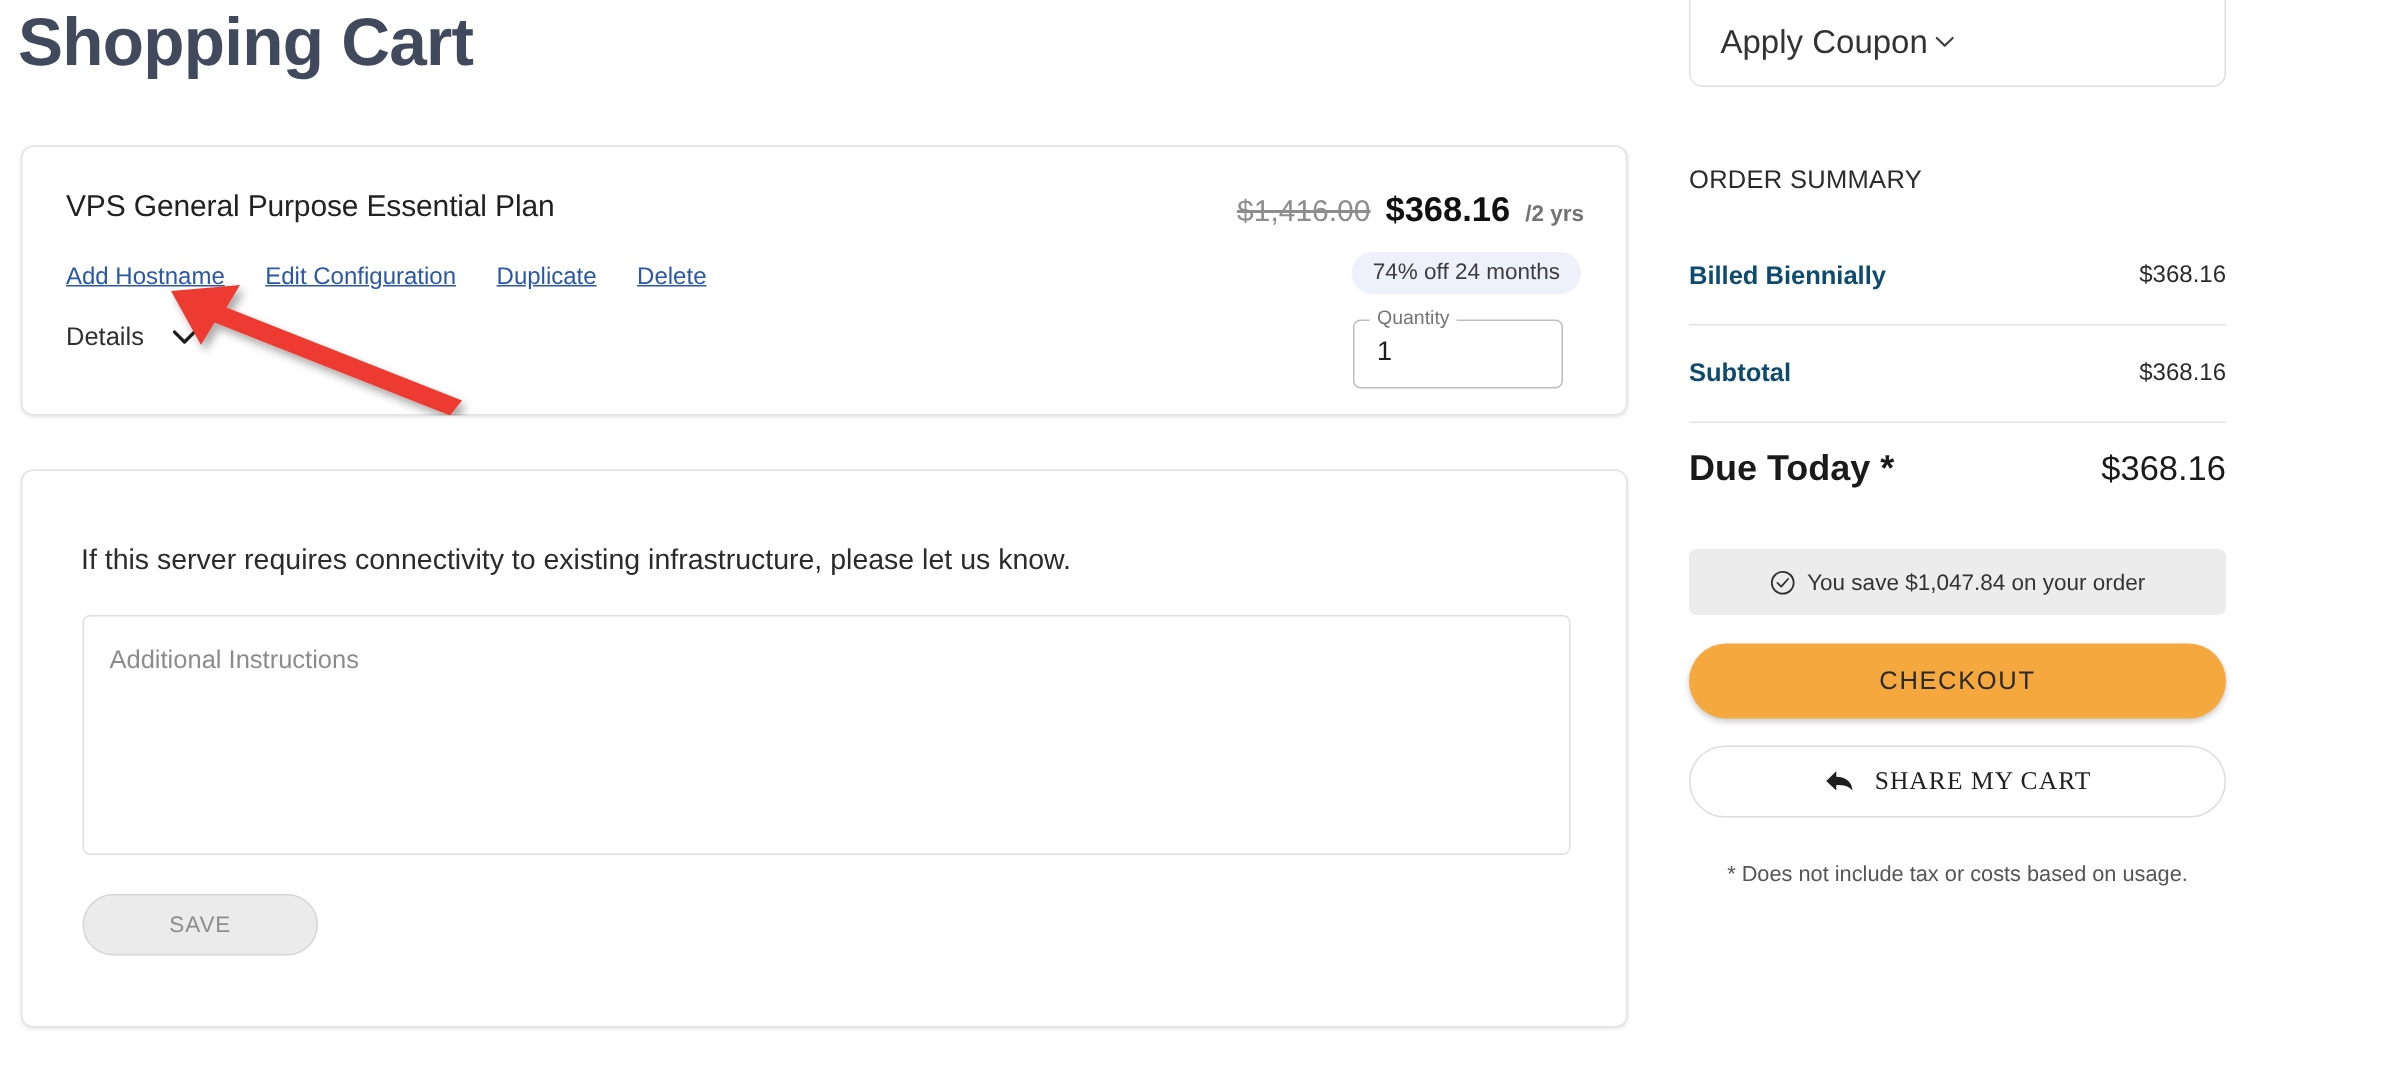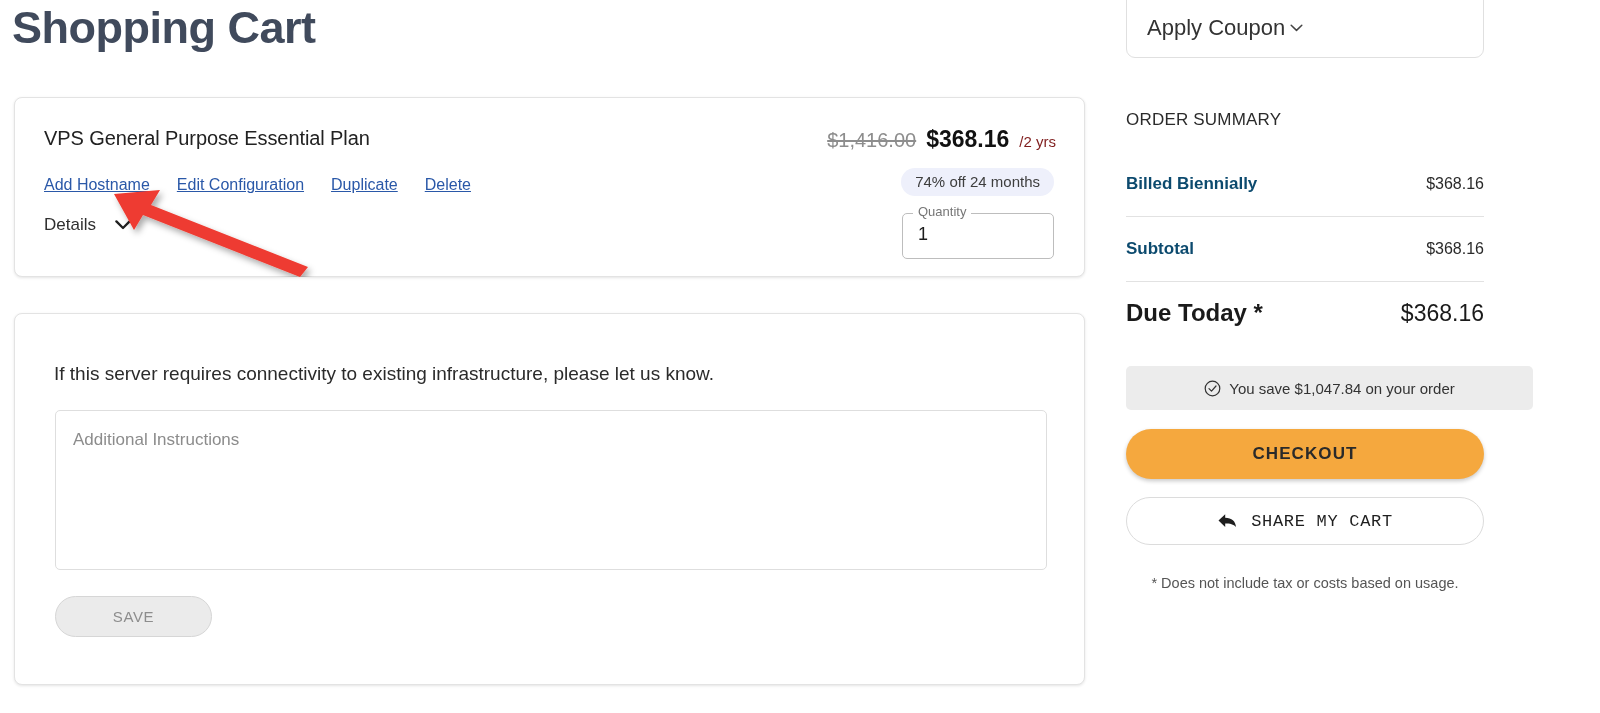--- a/index.html
+++ b/index.html
@@ -55,32 +55,32 @@
   .price-row {
     position: absolute; right: 28px; top: 28px;
     display: flex; align-items: baseline; gap: 10px;
     white-space: nowrap;
   }
   .price-old {
     font-size: 20px; color: #8d8d8d;
     text-decoration: line-through;
   }
   .price-new { font-size: 23px; color: #111; font-weight: bold; }
-  .price-term { font-size: 15px; color: #7f1d1d; font-weight: normal; }
+  .price-term { font-size: 15px; color: #737373; font-weight: bold; }
 
   .discount-badge {
     position: absolute; right: 30px; top: 70px;
     background: #eef0fb; color: #3d3d3d;
     font-size: 15px; border-radius: 14px;
     padding: 5px 14px 6px; white-space: nowrap;
   }
 
   .qty-wrap {
-    position: absolute; right: 30px; top: 115px;
-    width: 152px; height: 46px;
+    position: absolute; right: 42px; top: 115px;
+    width: 140px; height: 46px;
   }
   .qty-field {
     position: absolute; inset: 0;
     border: 1px solid #bdbdbd; border-radius: 5px;
     background: transparent;
   }
   .qty-legend {
     position: absolute; left: 11px; top: -9px;
     background: #fff; padding: 0 5px;
     font-size: 13px; color: #767676;
@@ -162,41 +162,41 @@
 
   .due-row {
     position: absolute; left: 0; top: 299px; width: 358px;
     display: flex; justify-content: space-between; align-items: baseline;
   }
   .due-label { font-size: 24px; color: #1a1a1a; font-weight: bold; }
   .due-value { font-size: 23px; color: #1a1a1a; font-weight: normal; }
 
   .savings-banner {
     position: absolute; left: 0; top: 366px;
-    width: 407px; height: 44px;
+    width: 358px; height: 44px;
     background: #ececec; border-radius: 5px;
     display: flex; align-items: center; justify-content: center; gap: 8px;
     font-size: 15px; color: #333; text-align: center;
   }
   .savings-banner svg { display: block; flex: none; }
 
   .checkout-btn {
     position: absolute; left: 0; top: 429px;
     width: 358px; height: 50px;
     background: #f5a83e; border: 0; border-radius: 25px;
     box-shadow: 0 2px 4px rgba(0,0,0,0.22);
-    color: #2a2a2a; font-size: 17px; font-weight: bold;
+    color: #2a2a2a; font-size: 17px; font-weight: normal;
     letter-spacing: 1.1px; font-family: inherit; cursor: pointer;
   }
   .share-btn {
     position: absolute; left: 0; top: 497px;
     width: 358px; height: 48px;
     background: #fff; border: 1px solid #dcdcdc; border-radius: 24px;
     color: #1f1f1f; font-size: 17px; letter-spacing: 0.7px;
-    font-family: Liberation Mono, monospace; cursor: pointer;
+    font-family: Liberation Serif, serif; cursor: pointer;
     display: flex; align-items: center; justify-content: center; gap: 13px; text-align: center;
   }
   .share-btn svg { display: block; flex: none; }
 
   .footnote {
     position: absolute; left: 22px; top: 573px;
     width: 314px; text-align: center;
     font-size: 14.5px; color: #555; line-height: 20px;
   }
 

